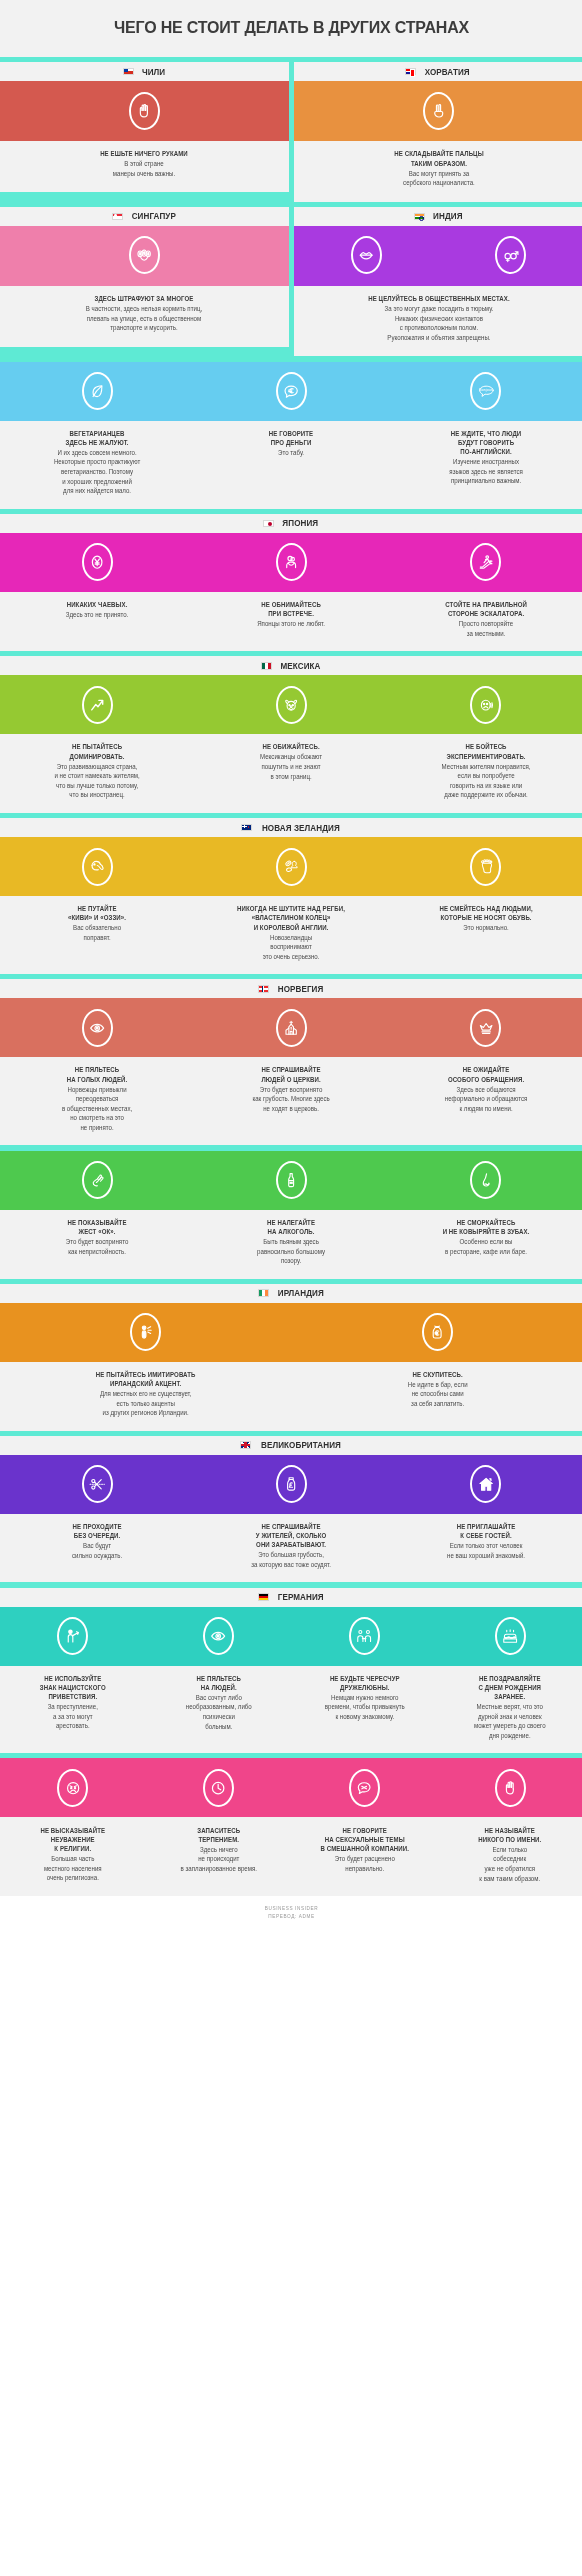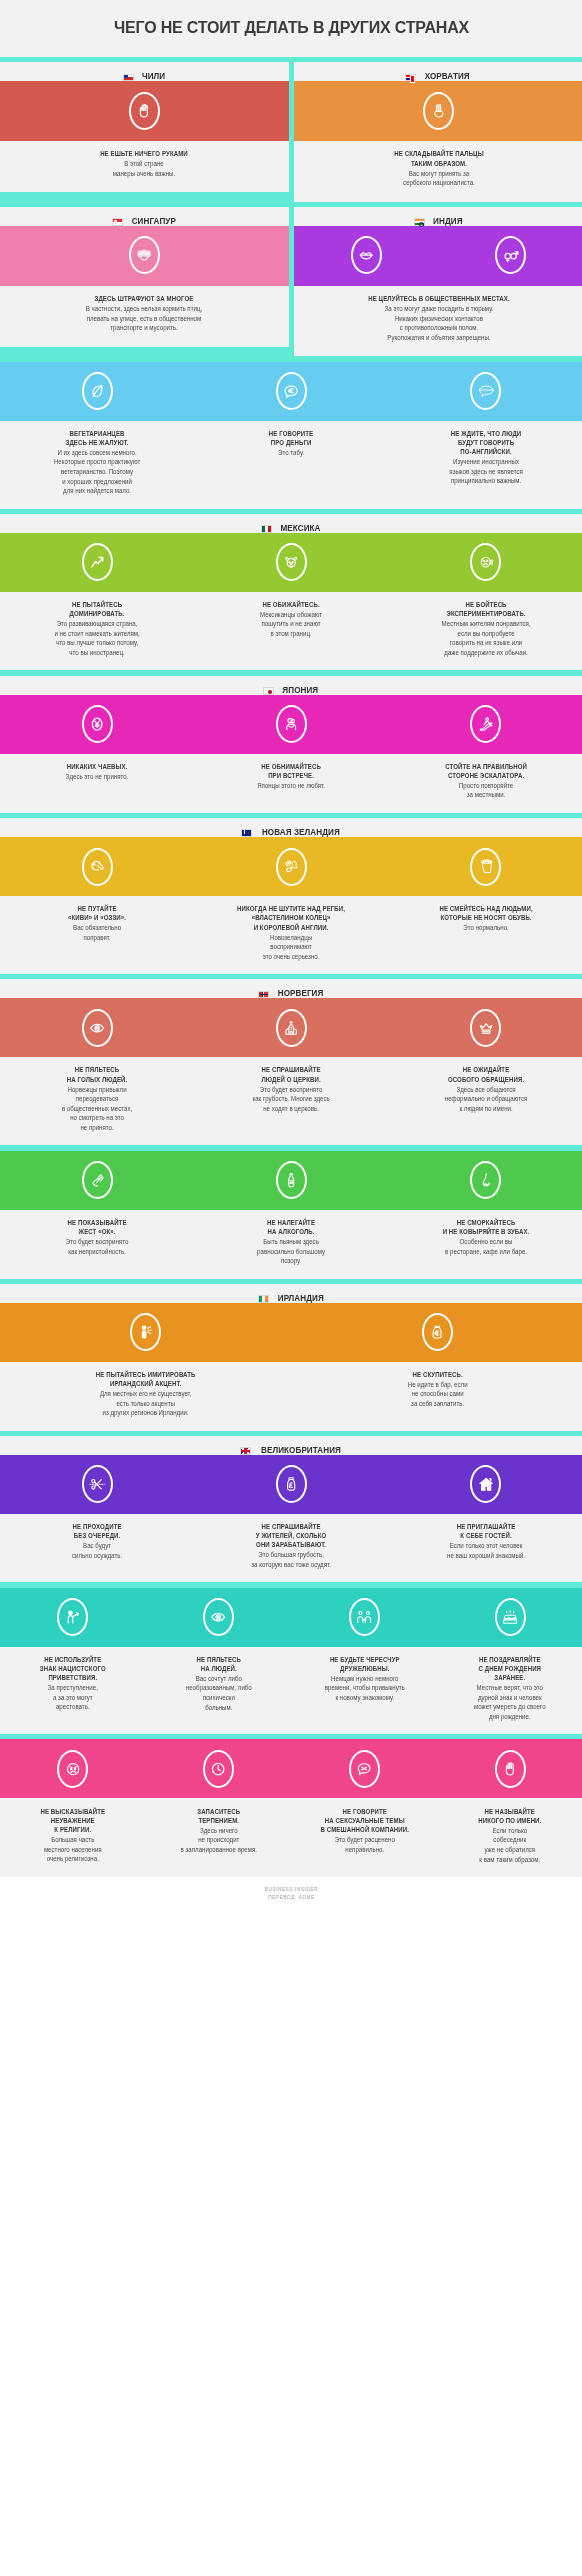--- a/index.html
+++ b/index.html
@@ -27,21 +27,21 @@
   }
 
   
   .section { margin-top: 5.2px; }
   .block { flex: 1 1 0; min-width: 0; }
 
   .hdr {
     background: #f2f2f2;
     height: 19px;
     display: flex;
-    align-items: flex-end;
+    align-items: center;
     justify-content: center;
     gap: 7px;
   }
   .hdr .cname {
     font-size: 8.7px;
     font-weight: bold;
     color: #2f2f2f;
     letter-spacing: 0.1px;
     transform: scaleX(0.93);
   }
@@ -359,20 +359,73 @@
             <div class="body">Это табу.</div>
           </div>
           <div class="txt-cell">
             <div class="head">НЕ ЖДИТЕ, ЧТО ЛЮДИ<br>БУДУТ ГОВОРИТЬ<br>ПО-АНГЛИЙСКИ.</div>
             <div class="body">Изучение иностранных<br>языков здесь не является<br>принципиально важным.</div>
           </div>
         </div>
       </div>
       <div class="section">
         <div class="hdr">
+          <span class="flag flag-jp"></span>
+          <span class="cname">ЯПОНИЯ</span>
+        </div>
+        <div class="iconband tall" style="background: rgb(230, 39, 184);">
+          <div class="icon-cell">
+            <span class="ico">
+              <svg viewBox="0 0 24 24" fill="none" stroke="currentColor" stroke-width="1.8" stroke-linecap="round" stroke-linejoin="round">
+                <ellipse cx="12" cy="12" rx="7" ry="9"></ellipse>
+                <path d="M8.6 7.2 12 12l3.4-4.8"></path>
+                <path d="M12 12v5M9.2 13.1h5.6M9.2 15.1h5.6"></path>
+              </svg>
+            </span>
+          </div>
+          <div class="icon-cell">
+            <span class="ico">
+              <svg viewBox="0 0 24 24" fill="none" stroke="currentColor" stroke-width="1.7" stroke-linecap="round" stroke-linejoin="round">
+                <circle cx="10.4" cy="6.6" r="3.1"></circle>
+                <circle cx="14.2" cy="7.6" r="2.6"></circle>
+                <path d="M5.5 20v-3.2c0-2.8 2.3-4.8 5.3-4.8h2.4c3 0 5.3 2 5.3 4.8V20"></path>
+                <path d="M7.6 13.6c1.4 2 2.8 2.9 4.4 2.9s3-0.9 4.4-2.9"></path>
+              </svg>
+            </span>
+          </div>
+          <div class="icon-cell">
+            <span class="ico">
+              <svg viewBox="0 0 24 24" fill="none" stroke="currentColor" stroke-width="1.7" stroke-linecap="round" stroke-linejoin="round">
+                <circle cx="13.6" cy="4.6" r="1.9"></circle>
+                <path d="M11 8.2h3.8l2.2 4.4"></path>
+                <path d="M12.2 8.6 9 12.8"></path>
+                <path d="M20.5 10.5h-4.2L6.6 19.3H3.4"></path>
+                <path d="M20.5 14.2h-2.8L8.4 21H3.4"></path>
+                <path d="M18.8 10.6v3.6"></path>
+              </svg>
+            </span>
+          </div>
+        </div>
+        <div class="textband">
+          <div class="txt-cell">
+            <div class="head">НИКАКИХ ЧАЕВЫХ.</div>
+            <div class="body">Здесь это не принято.</div>
+          </div>
+          <div class="txt-cell">
+            <div class="head">НЕ ОБНИМАЙТЕСЬ<br>ПРИ ВСТРЕЧЕ.</div>
+            <div class="body">Японцы этого не любят.</div>
+          </div>
+          <div class="txt-cell">
+            <div class="head">СТОЙТЕ НА ПРАВИЛЬНОЙ<br>СТОРОНЕ ЭСКАЛАТОРА.</div>
+            <div class="body">Просто повторяйте<br>за местными.</div>
+          </div>
+        </div>
+      </div>
+      <div class="section">
+        <div class="hdr">
           <span class="flag flag-mx"></span>
           <span class="cname">МЕКСИКА</span>
         </div>
         <div class="iconband tall" style="background: rgb(149, 201, 50);">
           <div class="icon-cell">
             <span class="ico">
               <svg viewBox="0 0 24 24" fill="none" stroke="currentColor" stroke-width="2" stroke-linecap="round" stroke-linejoin="round">
                 <path d="M4 19 10 11l3.2 3.4L20 5.5"></path>
                 <path d="M14.6 5h5.6v5.6"></path>
               </svg>
@@ -413,73 +466,20 @@
             <div class="body">Мексиканцы обожают<br>пошутить и не знают<br>в этом границ.</div>
           </div>
           <div class="txt-cell">
             <div class="head">НЕ БОЙТЕСЬ<br>ЭКСПЕРИМЕНТИРОВАТЬ.</div>
             <div class="body">Местным жителям понравится,<br>если вы попробуете<br>говорить на их языке или<br>даже поддержите их обычаи.</div>
           </div>
         </div>
       </div>
       <div class="section">
         <div class="hdr">
-          <span class="flag flag-jp"></span>
-          <span class="cname">ЯПОНИЯ</span>
-        </div>
-        <div class="iconband tall" style="background: rgb(230, 39, 184);">
-          <div class="icon-cell">
-            <span class="ico">
-              <svg viewBox="0 0 24 24" fill="none" stroke="currentColor" stroke-width="1.8" stroke-linecap="round" stroke-linejoin="round">
-                <ellipse cx="12" cy="12" rx="7" ry="9"></ellipse>
-                <path d="M8.6 7.2 12 12l3.4-4.8"></path>
-                <path d="M12 12v5M9.2 13.1h5.6M9.2 15.1h5.6"></path>
-              </svg>
-            </span>
-          </div>
-          <div class="icon-cell">
-            <span class="ico">
-              <svg viewBox="0 0 24 24" fill="none" stroke="currentColor" stroke-width="1.7" stroke-linecap="round" stroke-linejoin="round">
-                <circle cx="10.4" cy="6.6" r="3.1"></circle>
-                <circle cx="14.2" cy="7.6" r="2.6"></circle>
-                <path d="M5.5 20v-3.2c0-2.8 2.3-4.8 5.3-4.8h2.4c3 0 5.3 2 5.3 4.8V20"></path>
-                <path d="M7.6 13.6c1.4 2 2.8 2.9 4.4 2.9s3-0.9 4.4-2.9"></path>
-              </svg>
-            </span>
-          </div>
-          <div class="icon-cell">
-            <span class="ico">
-              <svg viewBox="0 0 24 24" fill="none" stroke="currentColor" stroke-width="1.7" stroke-linecap="round" stroke-linejoin="round">
-                <circle cx="13.6" cy="4.6" r="1.9"></circle>
-                <path d="M11 8.2h3.8l2.2 4.4"></path>
-                <path d="M12.2 8.6 9 12.8"></path>
-                <path d="M20.5 10.5h-4.2L6.6 19.3H3.4"></path>
-                <path d="M20.5 14.2h-2.8L8.4 21H3.4"></path>
-                <path d="M18.8 10.6v3.6"></path>
-              </svg>
-            </span>
-          </div>
-        </div>
-        <div class="textband">
-          <div class="txt-cell">
-            <div class="head">НИКАКИХ ЧАЕВЫХ.</div>
-            <div class="body">Здесь это не принято.</div>
-          </div>
-          <div class="txt-cell">
-            <div class="head">НЕ ОБНИМАЙТЕСЬ<br>ПРИ ВСТРЕЧЕ.</div>
-            <div class="body">Японцы этого не любят.</div>
-          </div>
-          <div class="txt-cell">
-            <div class="head">СТОЙТЕ НА ПРАВИЛЬНОЙ<br>СТОРОНЕ ЭСКАЛАТОРА.</div>
-            <div class="body">Просто повторяйте<br>за местными.</div>
-          </div>
-        </div>
-      </div>
-      <div class="section">
-        <div class="hdr">
           <span class="flag flag-nz"></span>
           <span class="cname">НОВАЯ ЗЕЛАНДИЯ</span>
         </div>
         <div class="iconband tall" style="background: rgb(232, 185, 37);">
           <div class="icon-cell">
             <span class="ico">
               <svg viewBox="0 0 24 24" fill="none" stroke="currentColor" stroke-width="1.7" stroke-linecap="round" stroke-linejoin="round">
                 <path d="M4.5 11c0-3.4 2.8-6 6.3-6 3 0 5.3 1.8 6 4.3"></path>
                 <path d="M4.5 11c0 3.8 2.8 6.6 6.8 6.6.9 0 1.7-.1 2.4-.4"></path>
                 <path d="M16.8 9.3c1.4.6 3.2 2.6 3.8 5.2.3 1.4-.3 2.5-1.3 2.5-1 0-2-1-3.1-2.6-1.3-2-2.6-3.3-4-3.3"></path>
@@ -700,20 +700,24 @@
             <div class="head">НЕ СПРАШИВАЙТЕ<br>У ЖИТЕЛЕЙ, СКОЛЬКО<br>ОНИ ЗАРАБАТЫВАЮТ.</div>
             <div class="body">Это большая грубость,<br>за которую вас тоже осудят.</div>
           </div>
           <div class="txt-cell">
             <div class="head">НЕ ПРИГЛАШАЙТЕ<br>К СЕБЕ ГОСТЕЙ.</div>
             <div class="body">Если только этот человек<br>не ваш хороший знакомый.</div>
           </div>
         </div>
       </div>
       <div class="section">
+        <div class="hdr">
+          <span class="flag flag-de"></span>
+          <span class="cname">ГЕРМАНИЯ</span>
+        </div>
         <div class="iconband tall" style="background: rgb(46, 208, 192);">
           <div class="icon-cell">
             <span class="ico">
               <svg viewBox="0 0 24 24" fill="none" stroke="currentColor" stroke-width="1.7" stroke-linecap="round" stroke-linejoin="round">
                 <circle cx="8" cy="5.6" r="2.5" fill="currentColor"></circle>
                 <path d="M4.8 20.6v-7.4c0-2.1 1.5-3.4 3.4-3.4s3.3 1.3 3.3 3.4v7.4"></path>
                 <path d="M10.8 11.6 19.6 6.6M17 5.4l2.8 1.2-1 2.8"></path>
               </svg>
             </span>
           </div>

